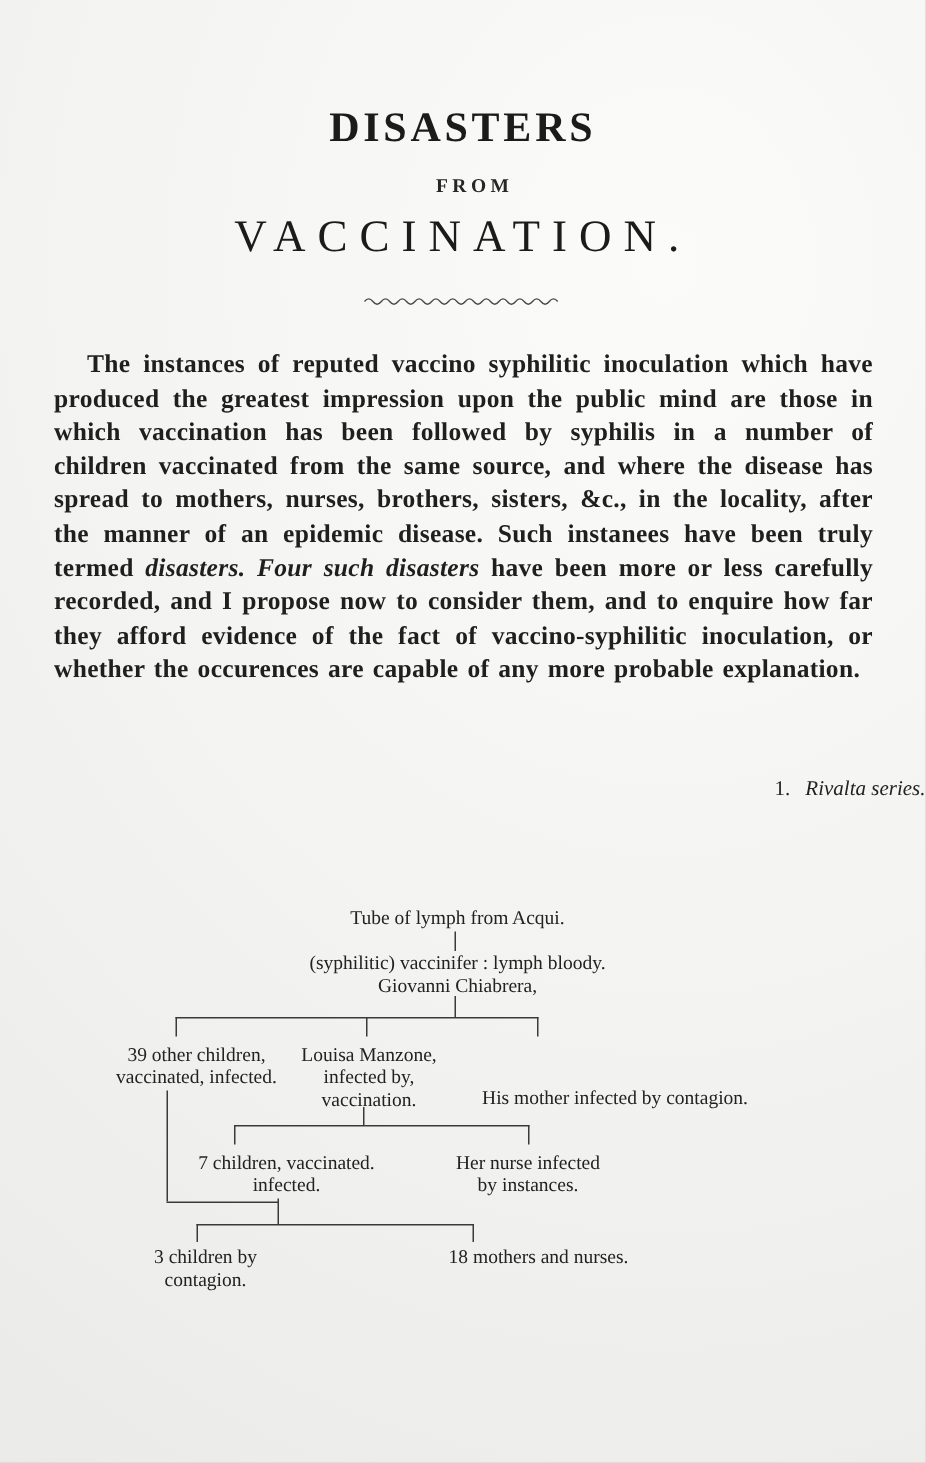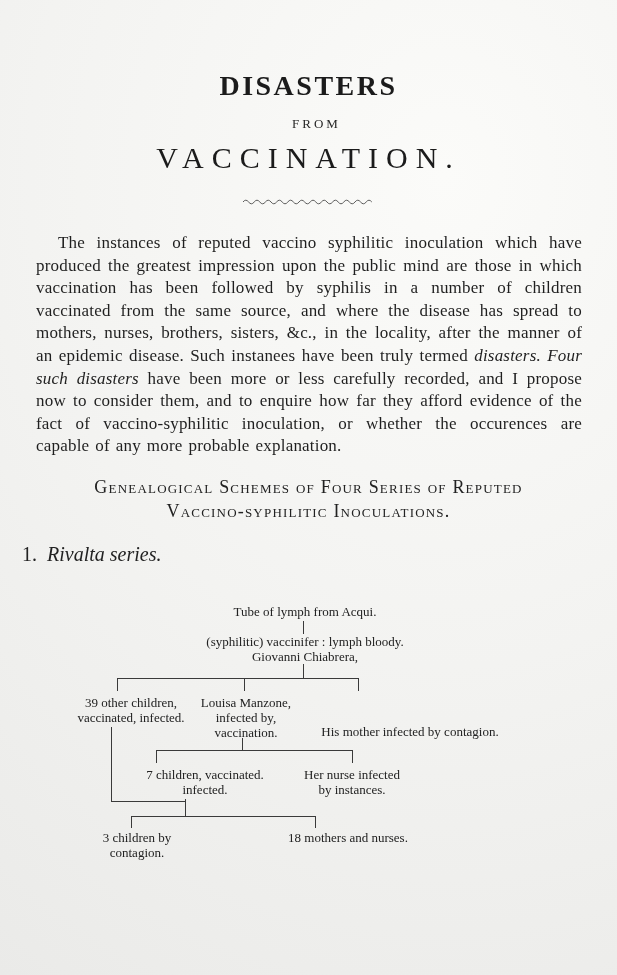--- a/index.html
+++ b/index.html
@@ -13,49 +13,50 @@
     color:#1e1e1e;
     font-family:"Liberation Serif","DejaVu Serif",serif;
   }
   
   .masthead{ padding-top:70px; text-align:center; }
   .t-main{
     font-size:28px; font-weight:bold; letter-spacing:2.5px;
     margin:0; color:#1b1b1b;font-family:Liberation Serif, serif;
   }
   .t-from{
-    font-size:13px; font-weight:normal; letter-spacing:3px;
+    font-size:13px; font-weight:bold; letter-spacing:3px;
     margin:14px 0 0 16px; color:#262626;
   }
   .t-vacc{
     font-size:30px; font-weight:normal; letter-spacing:8px;
     margin:9px 0 0 0; color:#1b1b1b;
   }
   .squiggle{ margin-top:16px; }
   
   .intro{
     margin:23px 35px 0 36px;
     font-size:17px; line-height:22.6px;
     text-align:justify; text-indent:22px;
     word-spacing:1.5px; letter-spacing:0.2px;
     color:#1f1f1f;
+    font-weight:bold;
   }
   .it{ font-style:italic; }
   
   .schemes{
     margin:17px 20px 0 20px;
     text-align:center;
     font-variant:small-caps;
     font-size:18px; letter-spacing:1.2px;
     line-height:24px; font-weight:normal;
     color:#222;
   }
   .series-line{
-    margin-top:20px; text-align:left;
-    font-size:20px; color:#222;padding-left:22px;
+    margin-top:20px; text-align:right;
+    font-size:14px; color:#222;padding-left:22px;
   }
   .series-line .it{ margin-left:10px; }
   
   .tree{ position:absolute; left:0; top:0; width:617px; height:733px; font-size:13px; line-height:15px; color:#222; }
   .node{ position:absolute; transform:translateX(-50%); text-align:center; white-space:nowrap; }
   .node span{ display:block; }
   .vl,.hl{ position:absolute; background:#3a3a3a; }
   .vl{ width:1px; }
   .hl{ height:1px; }
 </style>
@@ -71,22 +72,21 @@
     <div class="squiggle">
       <svg width="134" height="8" viewBox="0 0 134 8" aria-hidden="true">
         <path d="M1,5 q2.8,-3.6 5.6,0 t5.6,0 t5.6,0 t5.6,0 t5.6,0 t5.6,0 t5.6,0 t5.6,0 t5.6,0 t5.6,0 t5.6,0 t5.6,0 t5.6,0 t5.6,0 t5.6,0 t5.6,0 t5.6,0 t5.6,0 t5.6,0 t5.6,0 t5.6,0 t5.6,0 t5.6,0" fill="none" stroke="#4a4a4a" stroke-width="0.9"></path>
       </svg>
     </div>
   </div>
 
   <p class="intro"><span>The instances of reputed vaccino syphilitic inoculation which have produced the greatest impression upon the public mind are those in which vaccination has been followed by syphilis in a number of children vaccinated from the same source, and where the disease has spread to mothers, nurses, brothers, sisters, &amp;c., in the locality, after the manner of an epidemic disease.  Such instanees have been truly termed </span><span class="it">disasters.</span><span class="it"> Four such disasters</span><span> have been more or less carefully recorded, and I propose now to consider them, and to enquire how far they afford evidence of the fact of vaccino-syphilitic inoculation, or whether the occurences are capable of any more probable explanation.</span></p>
 
   <h2 class="schemes">
-    <span>Genealogical Schemes of Four Series of Reputed</span><br>
-    <span>Vaccino-syphilitic Inoculations.</span>
+    <br>
   </h2>
   <div class="series-line">
     <span>1.</span><span class="it">Rivalta series.</span>
   </div>
 
   <div class="tree">
 
     <div class="node" style="left:305px;top:604px">
       <span>Tube of lymph from Acqui.</span>
     </div>
@@ -104,36 +104,36 @@
     <div class="node" style="left:246px;top:695px">
       <span>Louisa Manzone,</span>
       <span>infected by,</span>
       <span>vaccination.</span>
     </div>
 
     <div class="node" style="left:410px;top:724px">
       <span>His mother infected by contagion.</span>
     </div>
 
-    <div class="node" style="left:205px;top:767px">
+    <div class="node" style="left:191px;top:767px">
       <span>7 children, vaccinated.</span>
       <span>infected.</span>
     </div>
 
     <div class="node" style="left:352px;top:767px">
       <span>Her nurse infected</span>
       <span>by instances.</span>
     </div>
 
     <div class="node" style="left:137px;top:830px">
       <span>3 children by</span>
       <span>contagion.</span>
     </div>
 
-    <div class="node" style="left:348px;top:830px">
+    <div class="node" style="left:359px;top:830px">
       <span>18 mothers and nurses.</span>
     </div>
 
     <div class="vl" style="left:303px;top:621px;height:13px"></div>
     <div class="vl" style="left:303px;top:664px;height:14px"></div>
     <div class="hl" style="left:117px;top:678px;width:242px"></div>
     <div class="vl" style="left:117px;top:678px;height:13px"></div>
     <div class="vl" style="left:244px;top:678px;height:13px"></div>
     <div class="vl" style="left:358px;top:678px;height:13px"></div>
 

